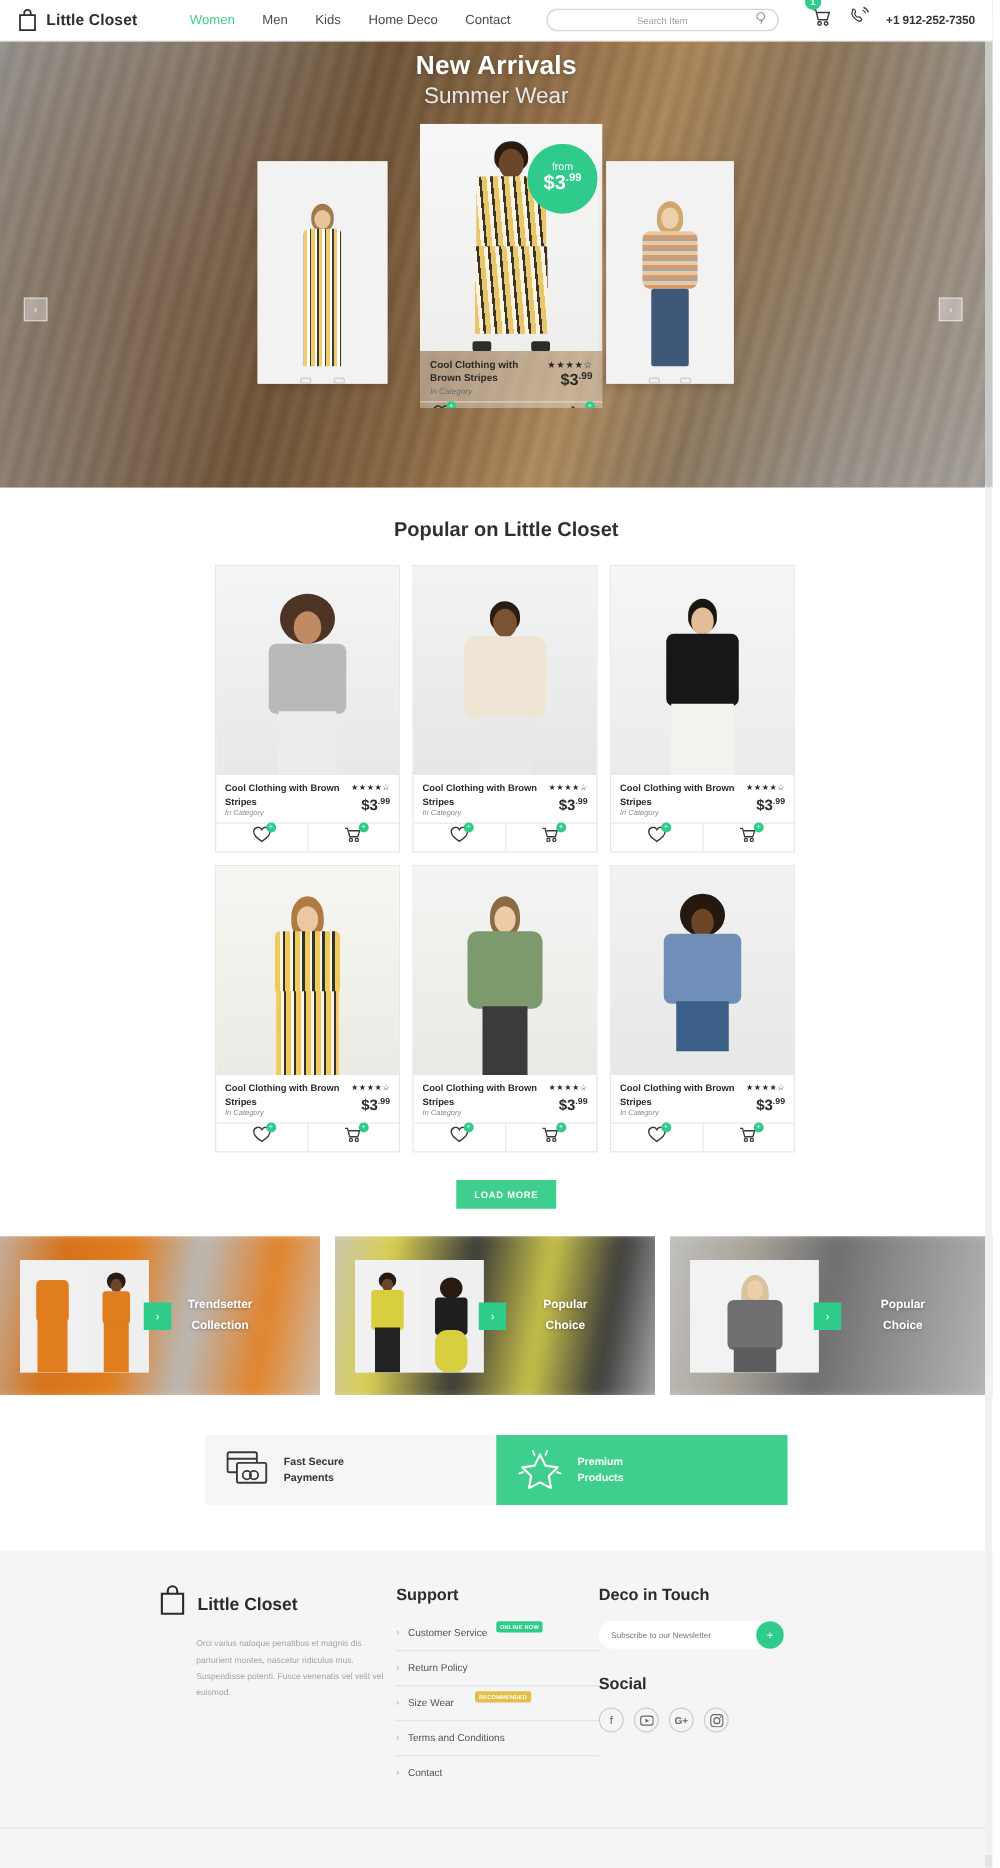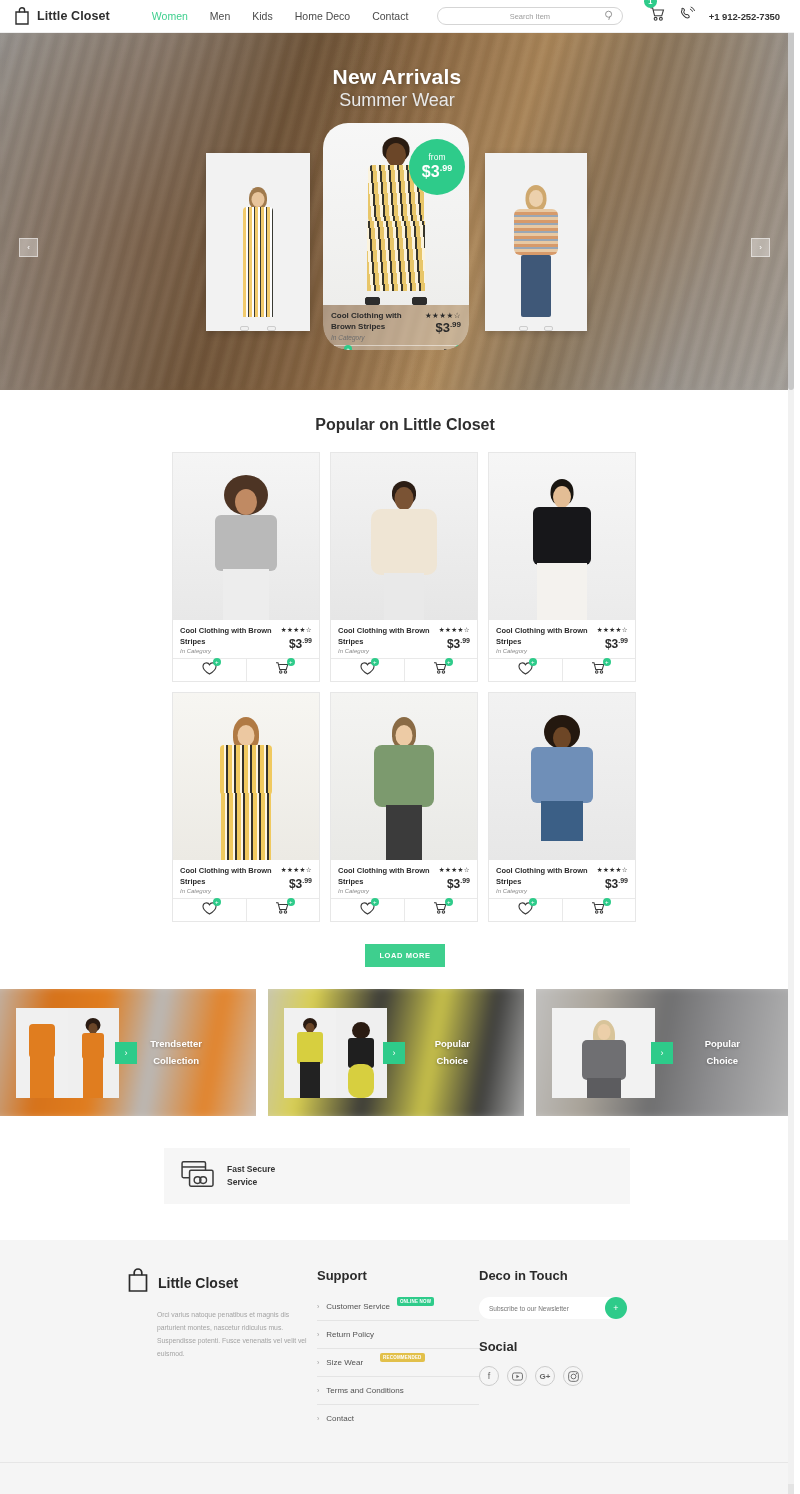--- a/index.html
+++ b/index.html
@@ -69,32 +69,32 @@
       radial-gradient(circle at 18% 60%, rgba(120,88,60,.55), transparent 48%),
       radial-gradient(circle at 82% 40%, rgba(148,112,74,.5), transparent 50%),
       linear-gradient(110deg, #9a9a99 0%, #8d8176 18%, #6d5337 34%, #8d6a44 48%,
         #b38e5e 60%, #8b7a62 72%, #9b9b9a 86%, #a9a9a8 100%);
   }
   .hero-blur-lines {
     position:absolute; inset:0;
     background: repeating-linear-gradient(105deg, rgba(255,255,255,.045) 0 7px, rgba(0,0,0,.05) 7px 15px);
     filter: blur(2px);
   }
-  .hero-title-wrap { position: relative; text-align: center; padding-top: 32px; z-index: 5;}
+  .hero-title-wrap { position: relative; text-align: center; padding-top: 8px; z-index: 5;}
   .hero-t1 { font-size: 21px; color: #fff; font-weight: bold; letter-spacing: .2px; text-shadow: 0 1px 4px rgba(0,0,0,.25);}
   .hero-t2 { font-size: 18px; color: #e8e8e8; font-weight: 300; margin-top: 1px; text-shadow: 0 1px 4px rgba(0,0,0,.25);}
 
   .carousel { position: relative; height: 245px; margin-top: 12px; z-index: 5;}
   .slide {
     position: absolute; background: #f3f3f3; overflow: hidden;
     box-shadow: 0 2px 8px rgba(0,0,0,.18);
   }
   .slide.left  { left: 206px; top: 30px; width: 104px; height: 178px; }
   .slide.right { left: 485px; top: 30px; width: 102px; height: 178px; }
-  .slide.center{ left: 323px; top: 0px;  width: 146px; height: 227px; background: transparent; box-shadow:none;border-radius:25px;}
+  .slide.center{ left: 336px; top: 0px;  width: 146px; height: 227px; background: transparent; box-shadow:none;}
   .ph { width: 100%; height: 100%; position: relative; background: #f2f2f2; }
 
   
   .fig { position:absolute; left:50%; transform: translateX(-50%); bottom:0; }
   .fig .head { position:absolute; left:50%; transform:translateX(-50%); border-radius:50%; }
   .fig .hair { position:absolute; left:50%; transform:translateX(-50%); border-radius:50% 50% 40% 40%; }
   .fig .torso{ position:absolute; left:50%; transform:translateX(-50%); }
   .fig .legs { position:absolute; left:50%; transform:translateX(-50%); }
   .fig .shoe { position:absolute; bottom:0; width:9px; height:5px; background:#f0f0f0; border:1px solid #ccc; border-radius:2px;}
 
@@ -726,24 +726,39 @@
         <svg width="36" height="30" viewBox="0 0 38 32">
           <rect x="2" y="3" width="25" height="17" rx="1.5" fill="none" stroke="#3a3a3a" stroke-width="1.6"></rect>
           <line x1="2" y1="8.5" x2="27" y2="8.5" stroke="#3a3a3a" stroke-width="1.6"></line>
           <rect x="10" y="12" width="25" height="17" rx="1.5" fill="#f6f6f6" stroke="#3a3a3a" stroke-width="1.6"></rect>
           <circle cx="18.5" cy="22.5" r="3.6" fill="none" stroke="#3a3a3a" stroke-width="1.5"></circle>
           <circle cx="24.5" cy="22.5" r="3.6" fill="none" stroke="#3a3a3a" stroke-width="1.5"></circle>
         </svg>
       </span>
       <span class="feat-text">
         <div>Fast Secure</div>
-        <div>Service</div>
+        <div>Payments</div>
       </span>
     </div>
 
+    <div class="feat hl">
+      <span>
+        <svg width="38" height="34" viewBox="0 0 40 36">
+          <path d="M20 7 L24.6 16.4 L35 17.9 L27.5 25.2 L29.3 35.5 L20 30.6 L10.7 35.5 L12.5 25.2 L5 17.9 L15.4 16.4 Z" fill="none" stroke="#ffffff" stroke-width="1.8" stroke-linejoin="round"></path>
+          <line x1="14" y1="4" x2="15.4" y2="7.6" stroke="#fff" stroke-width="1.5" stroke-linecap="round"></line>
+          <line x1="26" y1="4" x2="24.6" y2="7.6" stroke="#fff" stroke-width="1.5" stroke-linecap="round"></line>
+          <line x1="2.5" y1="23" x2="5.8" y2="22" stroke="#fff" stroke-width="1.5" stroke-linecap="round"></line>
+          <line x1="37.5" y1="23" x2="34.2" y2="22" stroke="#fff" stroke-width="1.5" stroke-linecap="round"></line>
+        </svg>
+      </span>
+      <span class="feat-text">
+        <div>Premium</div>
+        <div>Products</div>
+      </span>
+    </div>
 
 
   </div>
 
   <div class="footer">
     <div class="footer-inner">
 
       <div class="fcol about">
         <div class="f-brand">
           <span>

